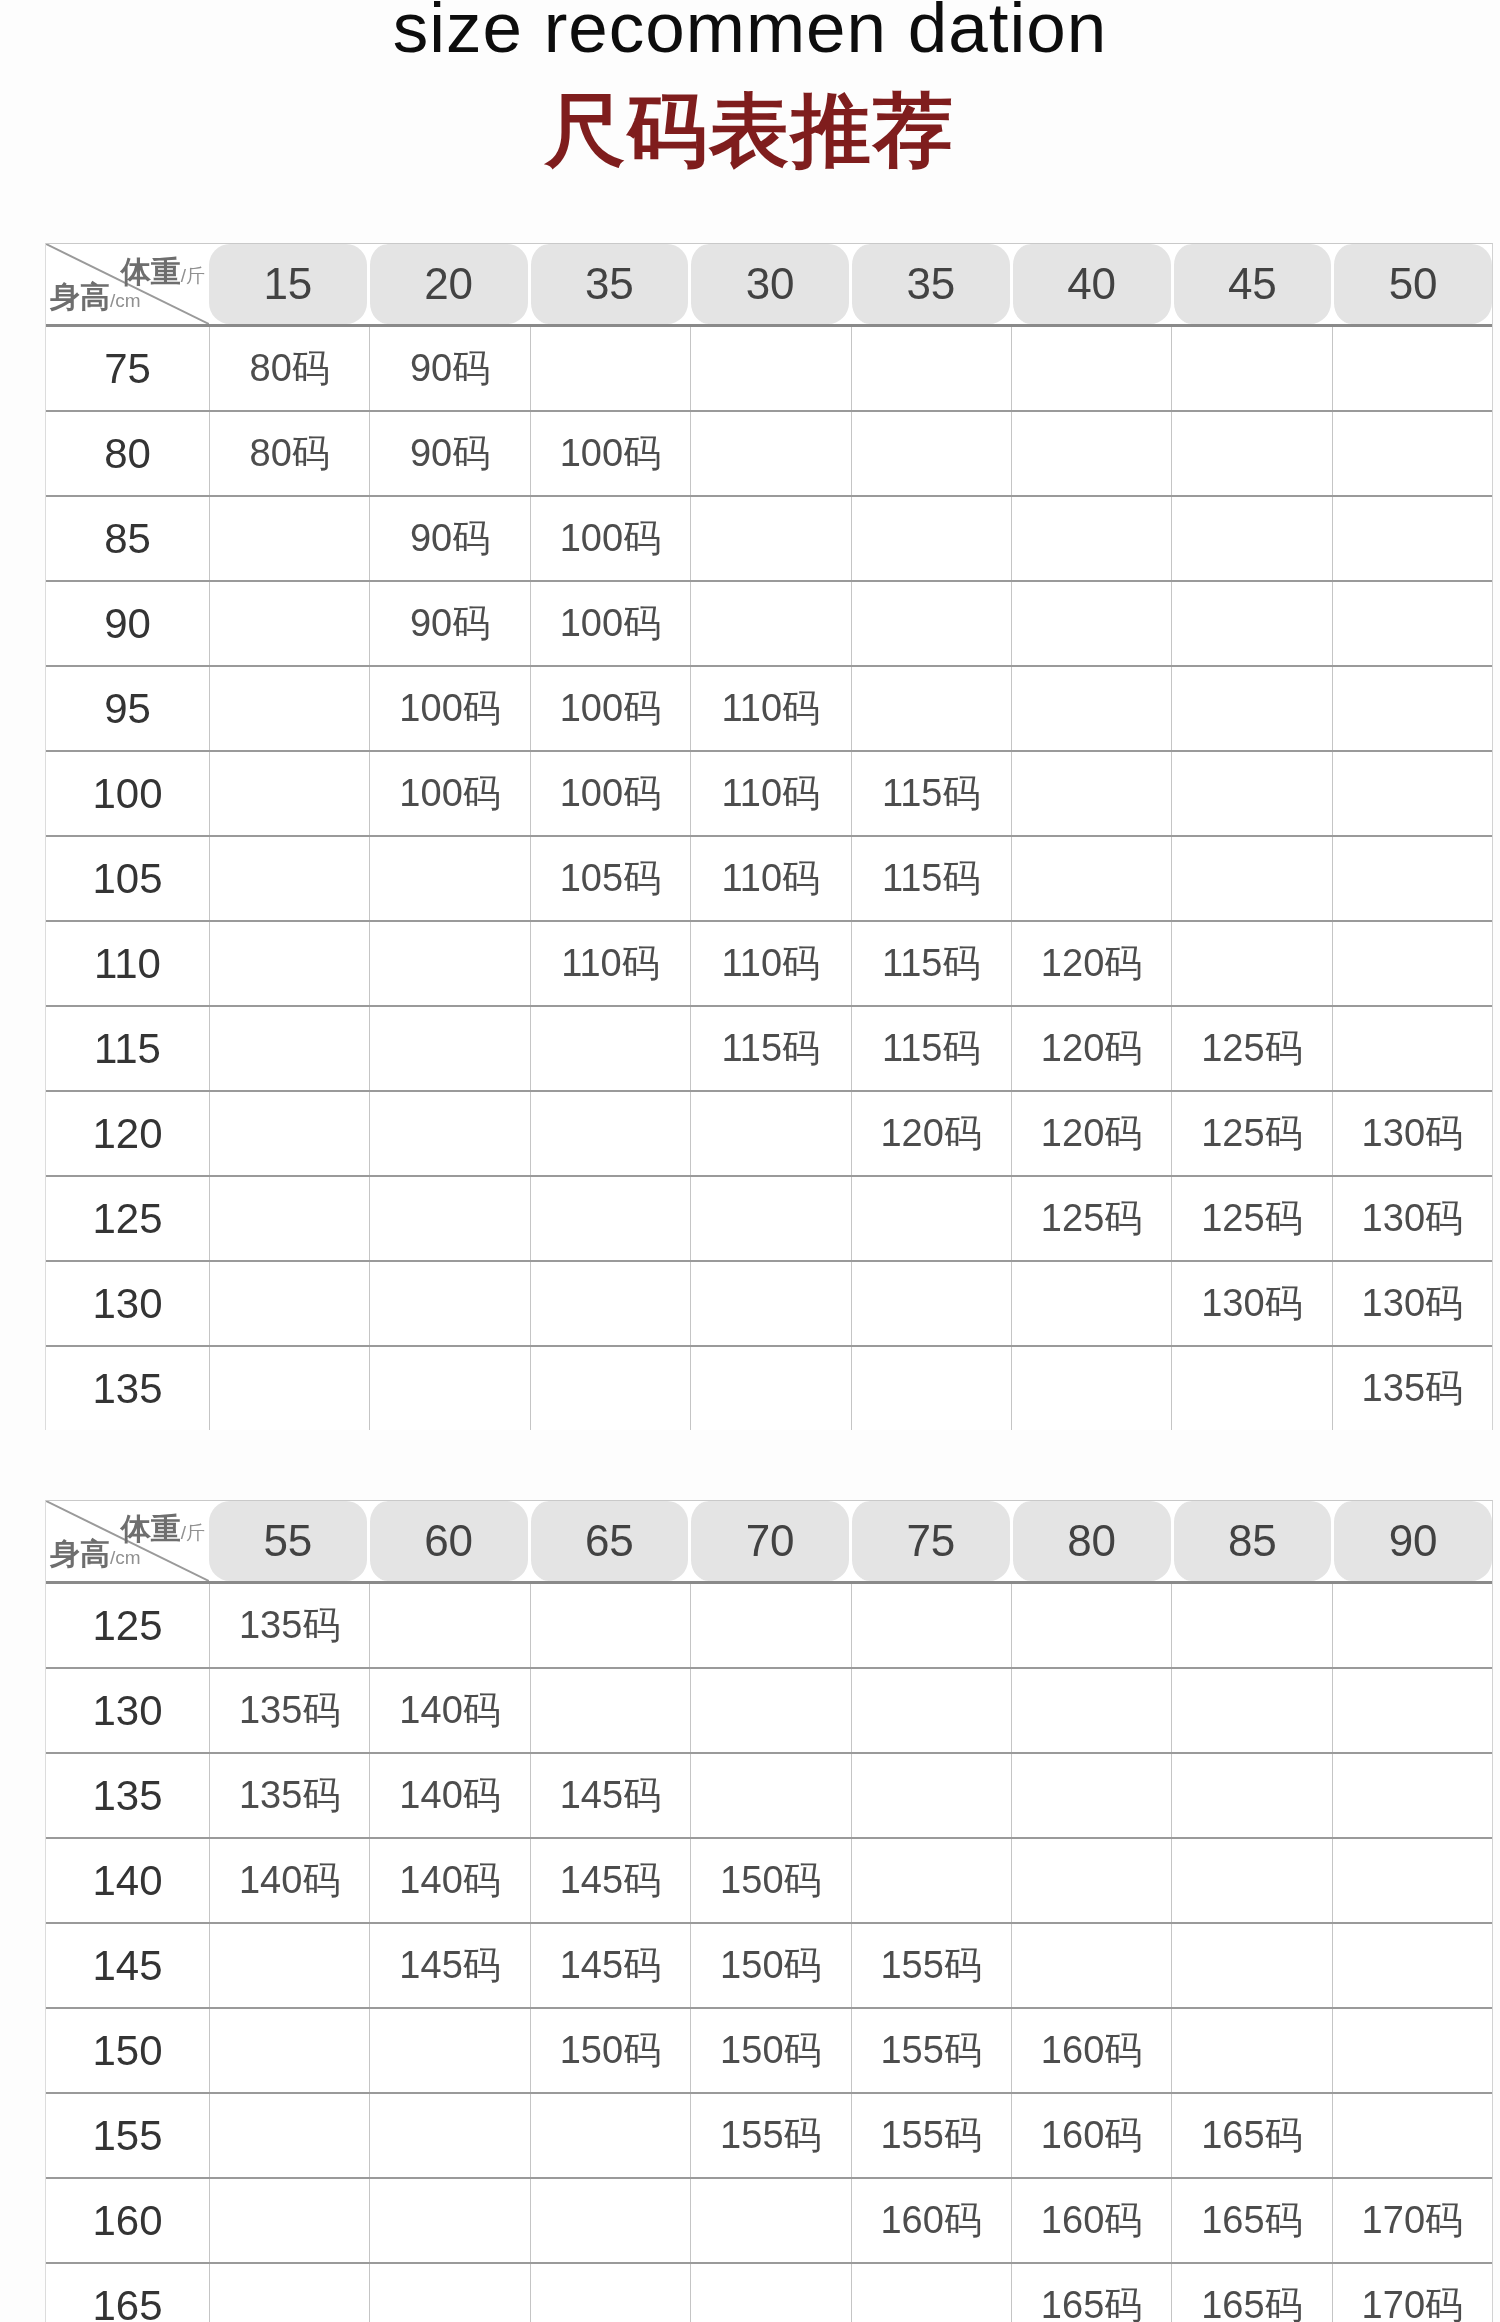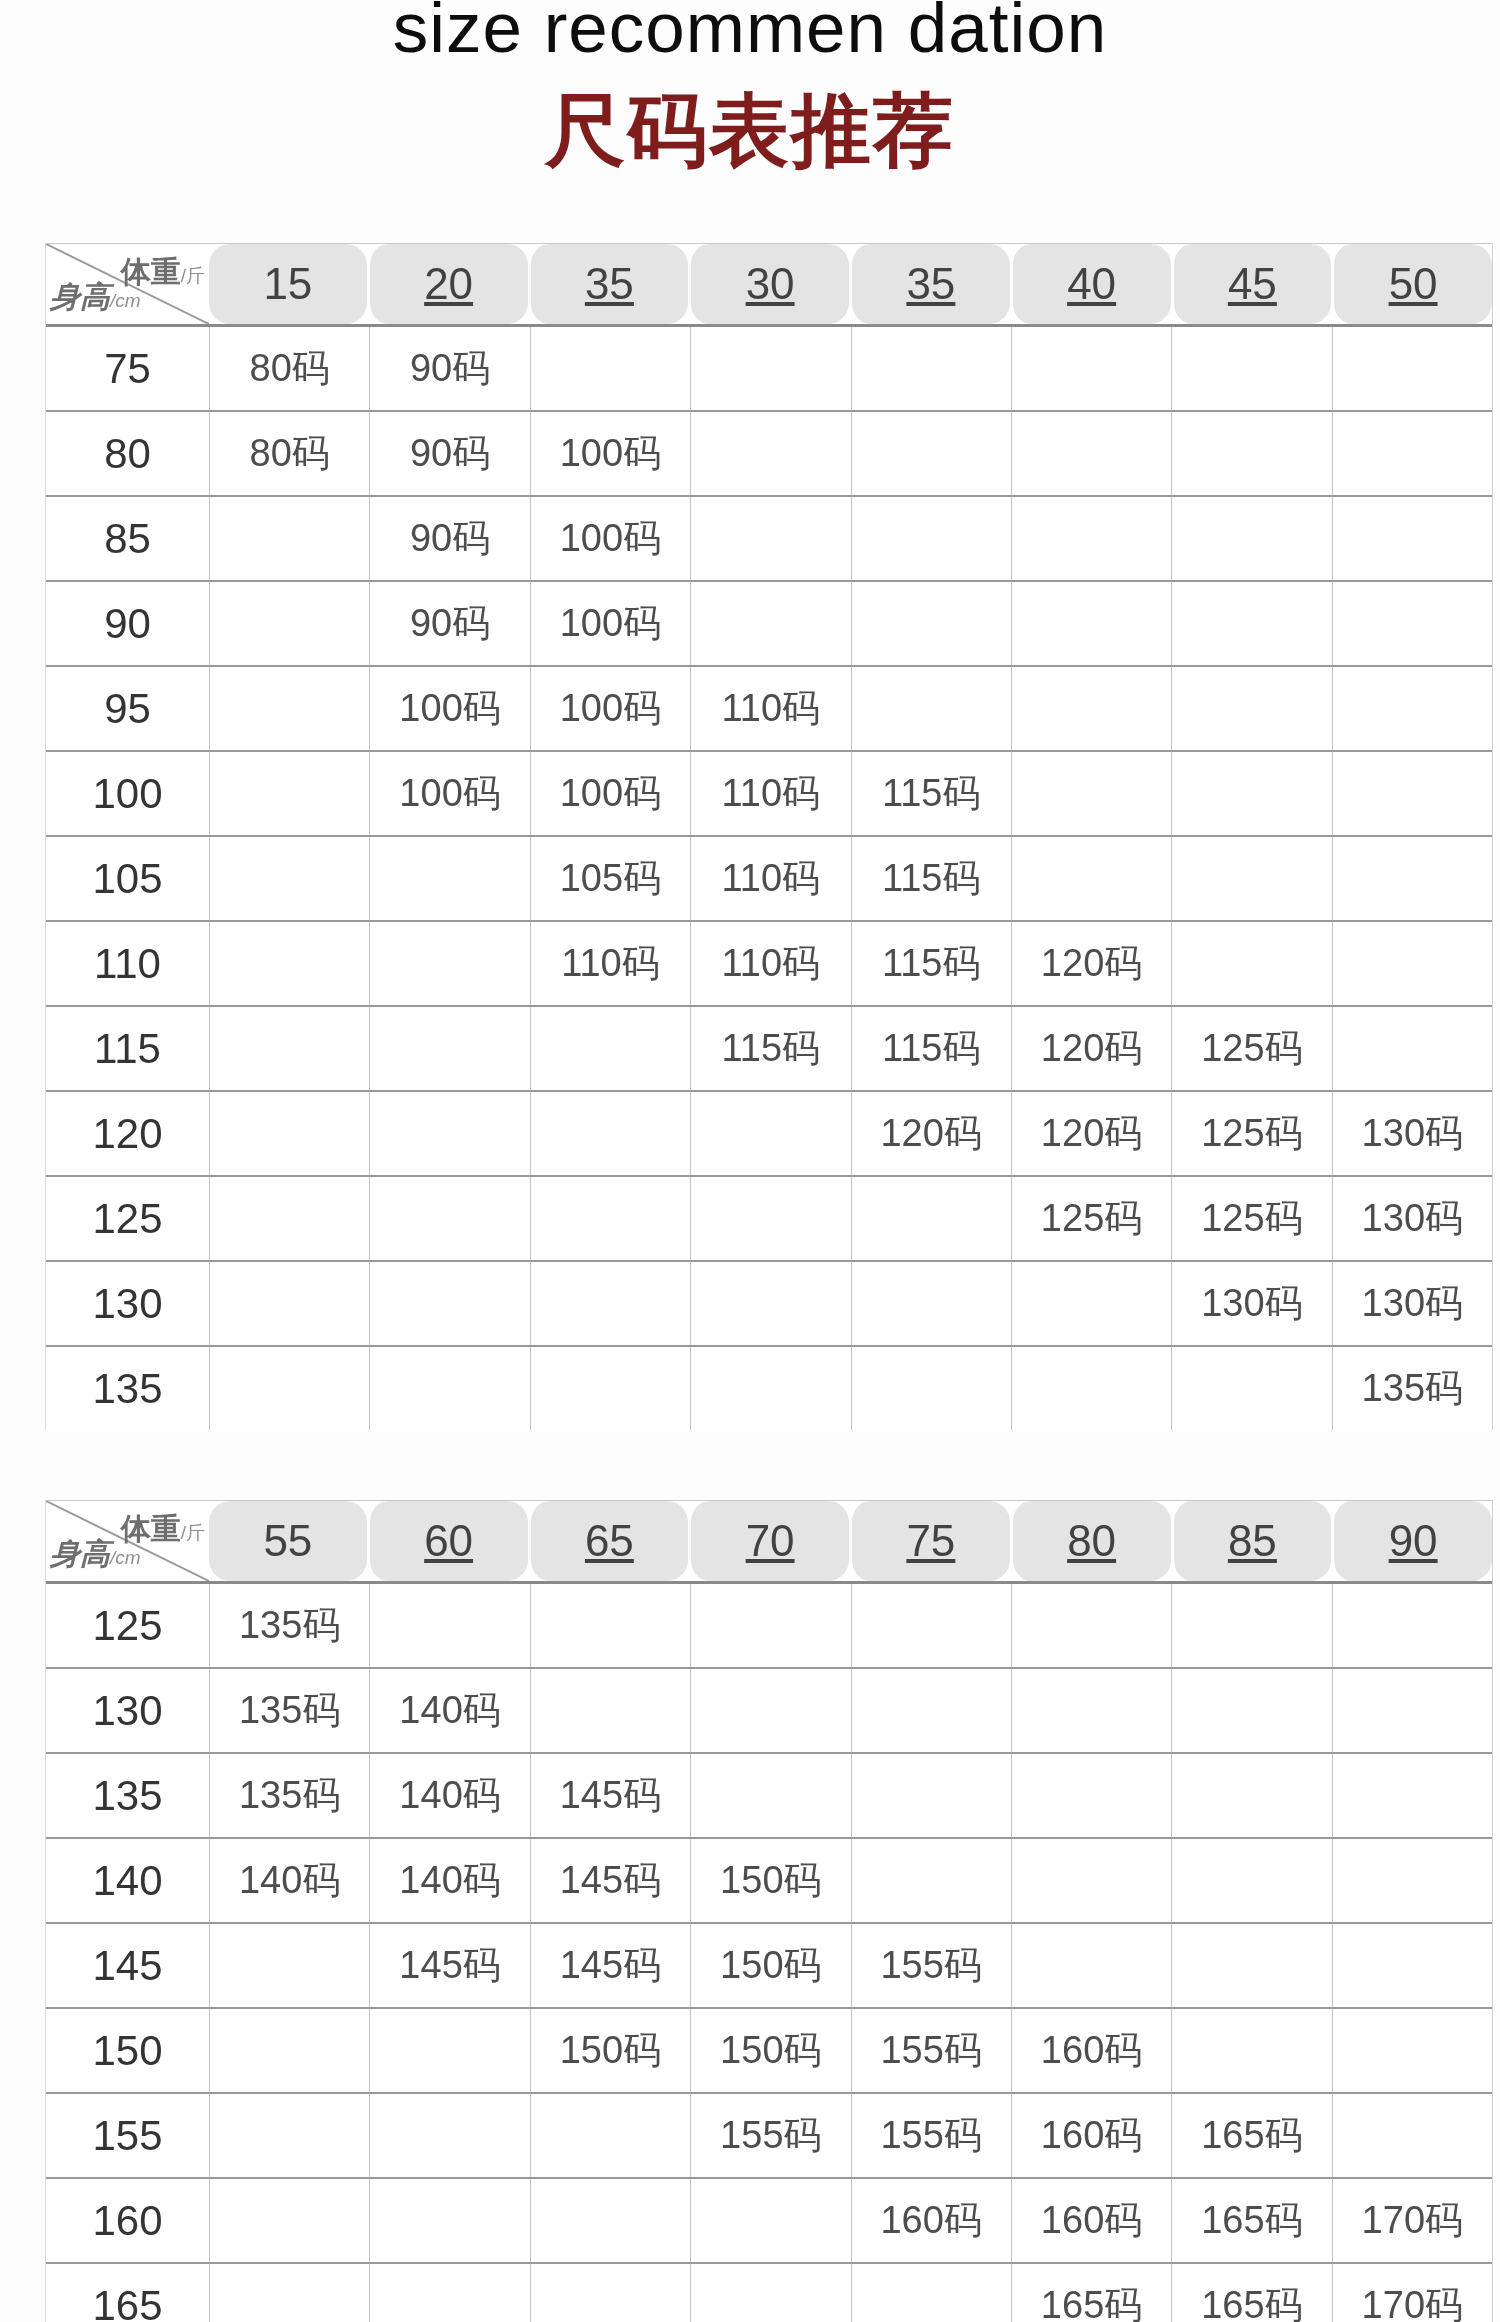--- a/index.html
+++ b/index.html
@@ -54,33 +54,32 @@
   .corner svg{position:absolute;left:0;top:0;width:100%;height:100%;}
   .corner .wt{
     position:absolute;top:8px;right:4px;
     font-size:30px;font-weight:600;color:var(--corner-text,#6e6e6e);
     white-space:nowrap;
   }
   .corner .ht{
     position:absolute;bottom:6px;left:4px;
     font-size:30px;font-weight:600;color:var(--corner-text,#6e6e6e);
     white-space:nowrap;
-    font-style:italic;
   }
   .corner .unit{font-size:19px;font-weight:400;color:#909090;}
   .hcell{
     flex:1;
     display:flex;align-items:center;justify-content:center;
     background:var(--header-bg,#e4e4e4);
     color:var(--header-text,#424242);
     font-size:44px;
     font-weight:400;
     border-radius:21px;
   }
-  .hcell + .hcell{border-left:3px solid #ffffff;text-decoration:underline;}
+  .hcell + .hcell{border-left:3px solid #ffffff;}
   .trow{
     display:flex;
     height:83px;
     border-bottom:2px solid var(--row-line,#9a9a9a);
   }
   .trow:last-child{border-bottom:none;}
   .label{
     flex:0 0 163px;
     display:flex;align-items:center;justify-content:center;
     font-size:42px;

